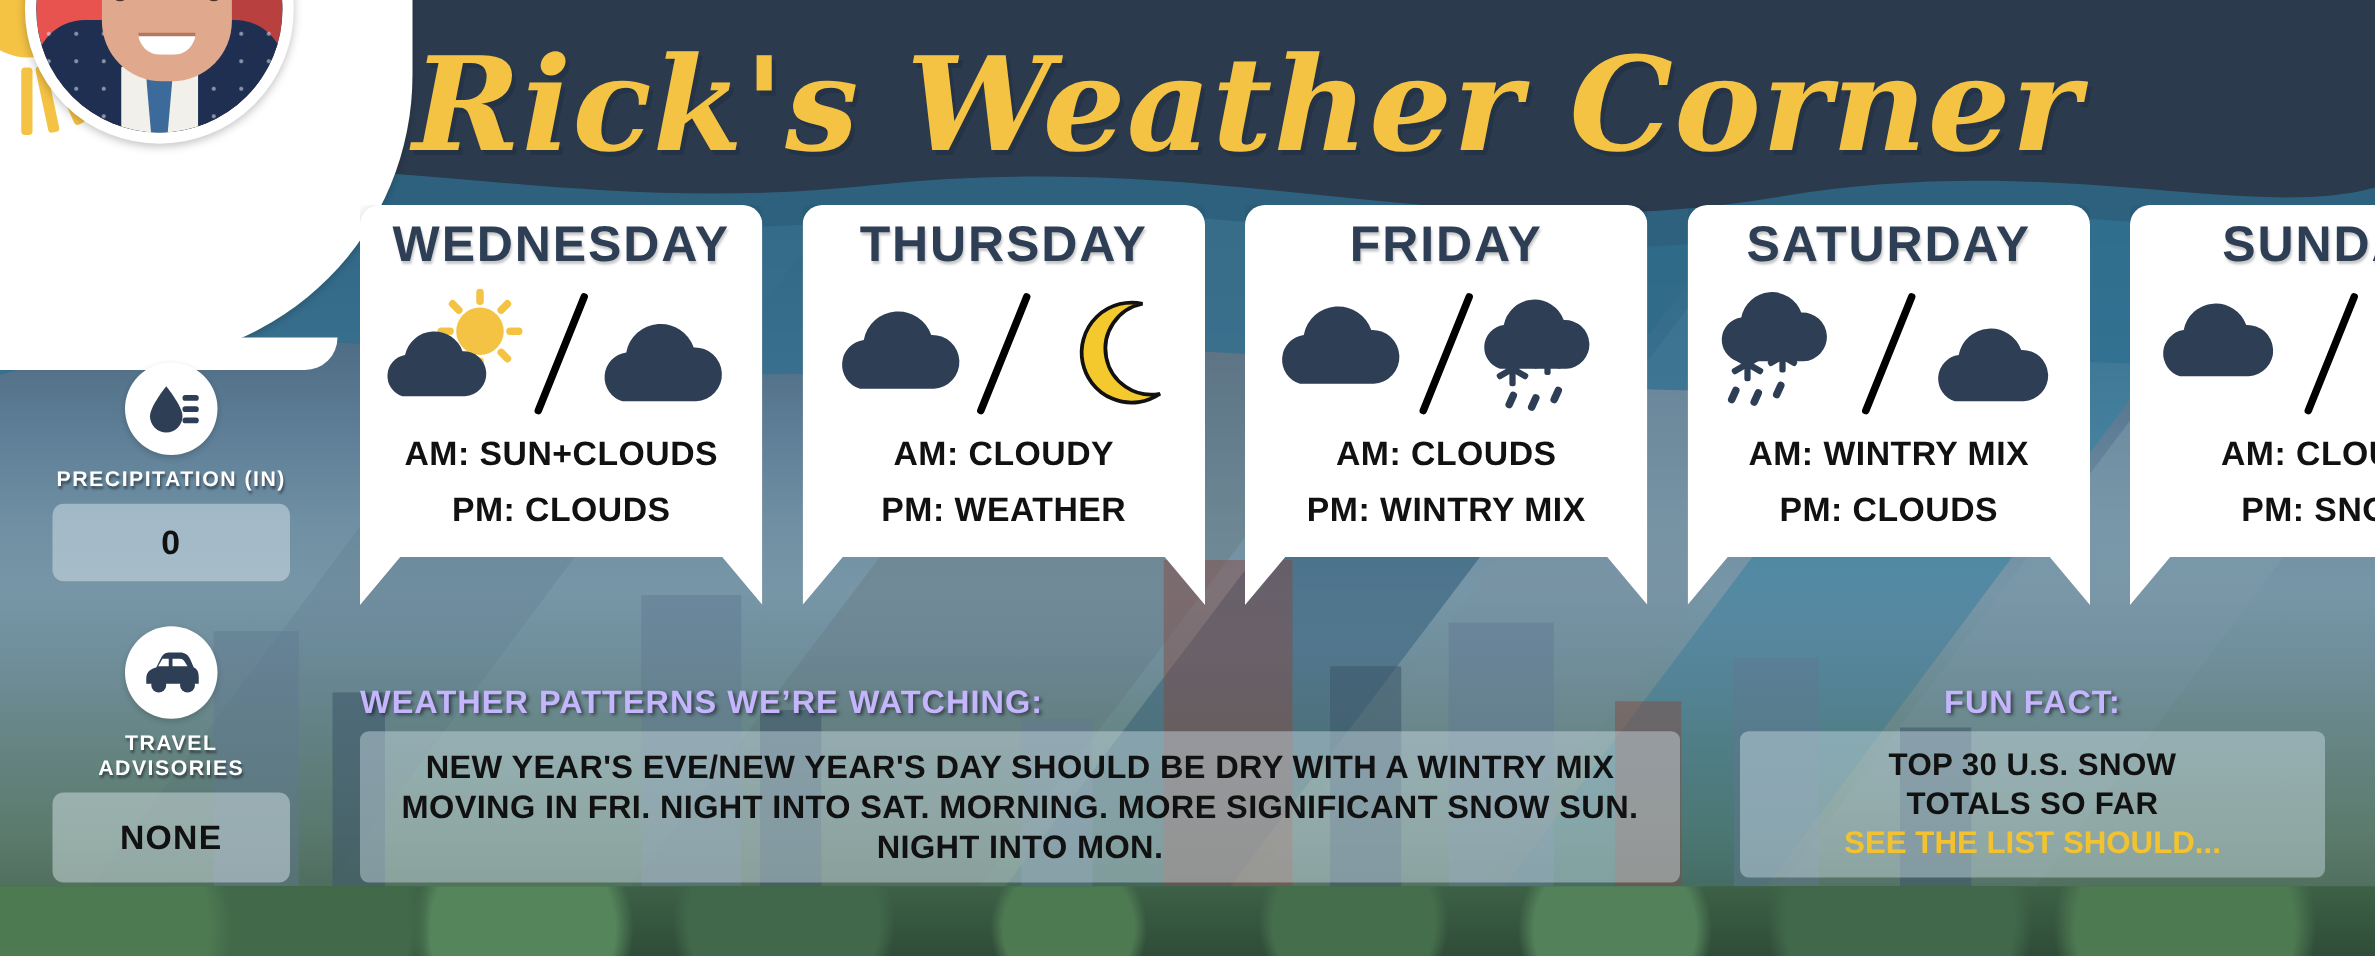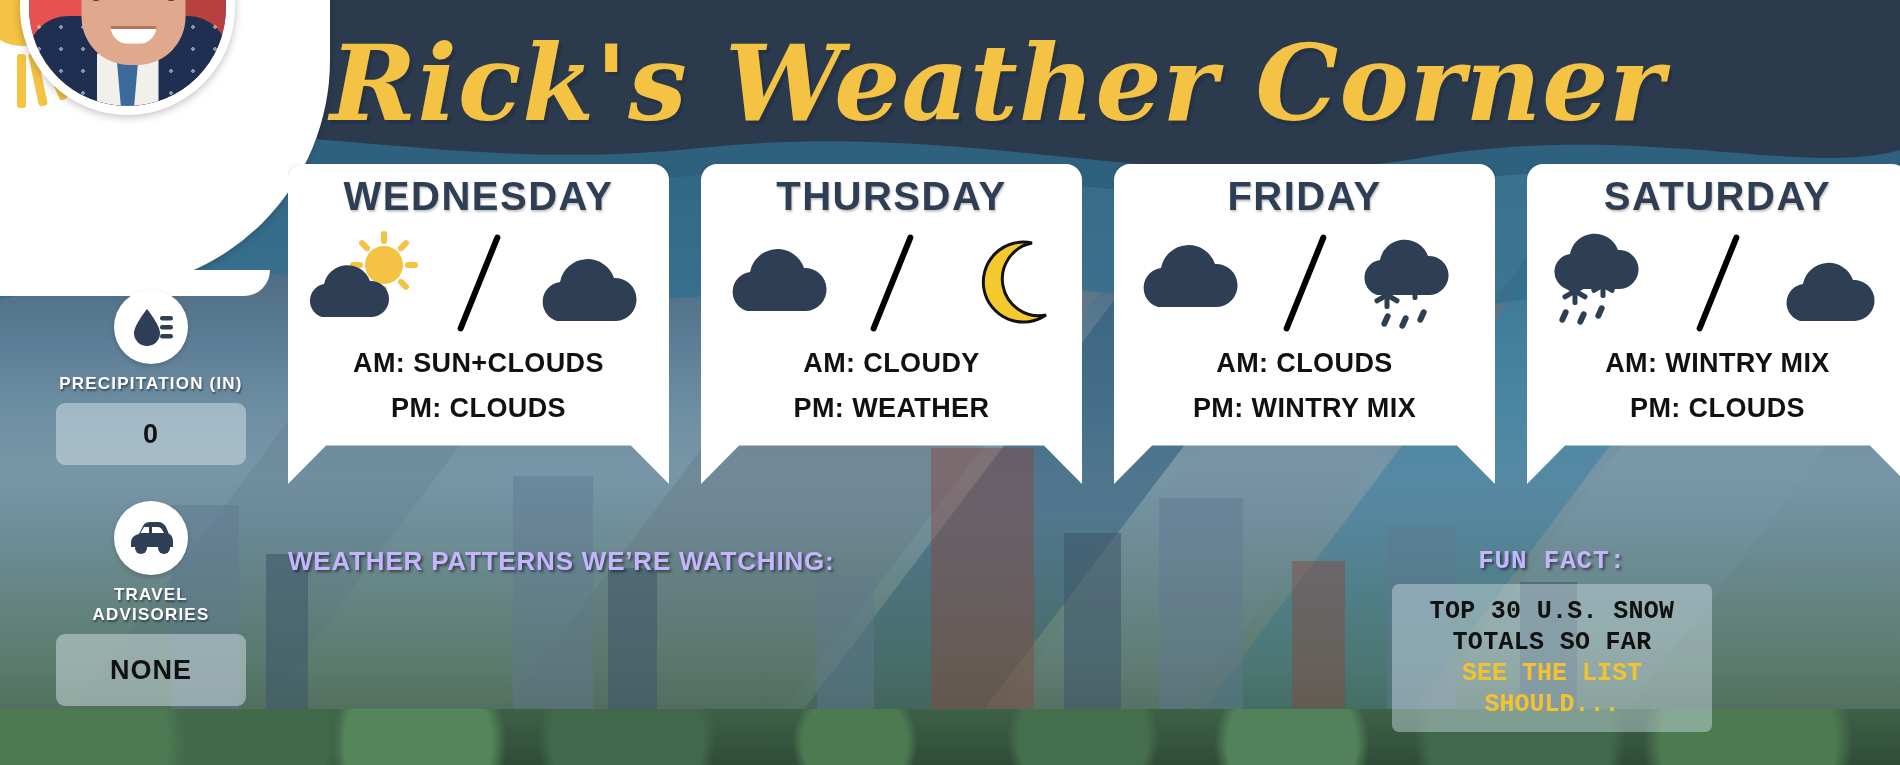--- a/index.html
+++ b/index.html
@@ -90,21 +90,21 @@
     position:absolute; left:330px; top:22px;
     font-family:"DejaVu Serif", serif;
     font-style:italic; font-weight:700;
     font-size:104px; color:#F4C344;
     letter-spacing:1px;
     text-shadow:3px 4px 0 rgba(25,40,60,.38);
     white-space:nowrap;
   }
 
   
-  .side{ position:absolute; left:56px; top:290px; width:190px; text-align:center; }
+  .side{ position:absolute; left:42px; top:290px; width:190px; text-align:center; }
   .side-icon{
     width:74px;height:74px;border-radius:50%;background:#fff;margin:0 auto 10px;
     display:flex;align-items:center;justify-content:center;
     box-shadow:0 2px 5px rgba(0,0,0,.18);
   }
   .side-label{
     color:#fff; font-weight:bold; font-size:17px; letter-spacing:1.2px;
     text-shadow:1px 2px 2px rgba(0,0,0,.45); margin-bottom:9px;
   }
   .side-box{
@@ -114,21 +114,21 @@
   }
   .side-2{ margin-top:36px; }
   .side-box-tall{ height:72px;text-align:center; }
 
   
   .cards{
     position:absolute; left:288px; top:164px;
     display:flex; gap:32px;
   }
   .card{
-    width:381px; height:320px; background:#fff;
+    width:322px; height:320px; background:#fff;
     border-radius:16px 16px 0 0;
     position:relative;
     box-shadow:0 3px 10px rgba(0,0,0,.22);
     -webkit-clip-path:polygon(0 0,100% 0,100% 100%,90% 88%,10% 88%,0 100%);
     clip-path:polygon(0 0,100% 0,100% 100%,90% 88%,10% 88%,0 100%);
     padding-top:10px;
   }
   .day{
     text-align:center; color:#2d3e55; font-weight:bold;
     font-size:40px; letter-spacing:1.5px;
@@ -158,21 +158,21 @@
   }
   .thi{ background:#EA5A59;
     -webkit-clip-path:polygon(18% 0,100% 0,82% 50%,100% 100%,18% 100%,0 50%);
     clip-path:polygon(18% 0,100% 0,82% 50%,100% 100%,18% 100%,0 50%); }
   .tlo{ background:#6FC9C9; margin-left:-16px;
     -webkit-clip-path:polygon(18% 0,100% 0,82% 50%,100% 100%,18% 100%,0 50%);
     clip-path:polygon(18% 0,100% 0,82% 50%,100% 100%,18% 100%,0 50%); }
 
   
   .pat{ position:absolute; left:288px; top:546px; width:1056px; }
-  .fun{ position:absolute; left:1392px; top:546px; width:320px;font-family:Liberation Mono, monospace; }
+  .fun{ position:absolute; left:1392px; top:546px; width:468px; }
   .panel-head{
     color:#c4b5fd; font-weight:bold; font-size:26px; letter-spacing:.8px;
     text-shadow:2px 2px 3px rgba(0,0,0,.5); margin-bottom:8px;
   }
   .fun .panel-head{ text-align:center; }
   .panel-body{
     background:rgba(214,230,240,.42); border-radius:7px;
     padding:12px 18px; text-align:center;
     color:#111; font-weight:bold; font-size:26px; line-height:1.24;
     letter-spacing:.3px;
@@ -472,20 +472,21 @@
       <div class="temps">
         <div class="thi">37</div>
         <div class="tlo">28</div>
       </div>
     </div>
 
   </div>
 
   <div class="pat">
     <div class="panel-head">WEATHER PATTERNS WE’RE WATCHING:</div>
+    <div class="panel-body">NEW YEAR'S EVE/NEW YEAR'S DAY SHOULD BE DRY WITH A WINTRY MIX MOVING IN FRI. NIGHT INTO SAT. MORNING. MORE SIGNIFICANT SNOW SUN. NIGHT INTO MON.</div>
   </div>
 
   <div class="fun">
     <div class="panel-head">FUN FACT:</div>
     <div class="panel-body">
       <div>TOP 30 U.S. SNOW</div>
       <div>TOTALS SO FAR</div>
       <div class="fun-link">SEE THE LIST SHOULD...</div>
     </div>
   </div>

